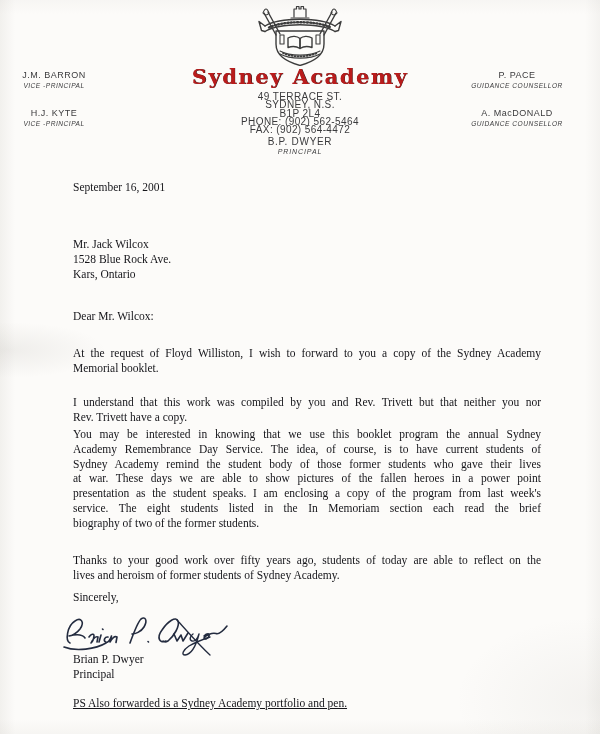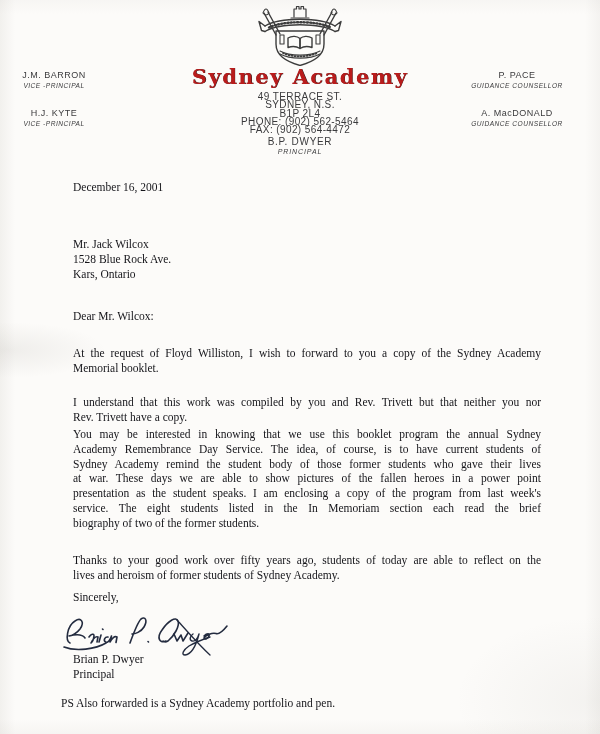--- a/index.html
+++ b/index.html
@@ -102,21 +102,21 @@
   </div>
   <div class="abs staff staff-r1 hsans">
     <div class="s-name">P. PACE</div>
     <div class="s-title">GUIDANCE COUNSELLOR</div>
   </div>
   <div class="abs staff staff-r2 hsans">
     <div class="s-name">A. MacDONALD</div>
     <div class="s-title">GUIDANCE COUNSELLOR</div>
   </div>
 
-  <div class="abs bodytext" style="left:73px;top:180px;">December 16, 2001</div>
+  <div class="abs bodytext" style="left:73px;top:180px;">September 16, 2001</div>
 
   <div class="abs bodytext para" style="top:237px;">
       <div class="line">Mr. Jack Wilcox</div>
       <div class="line">1528 Blue Rock Ave.</div>
       <div class="line">Kars, Ontario</div>
     </div>
 
   <div class="abs bodytext" style="left:73px;top:309px;">Dear Mr. Wilcox:</div>
 
   <div class="abs bodytext para" style="top:346px;">
@@ -165,15 +165,15 @@
 
       <path d="M133,21 C130,23 129,27 132,28 C135,29 138,25 139,21 C137,29 133,41 125,42 C121,42 123,37 129,33 C136,29 144,26 150,24" stroke-width="1.4"></path>
 
       <path d="M144,23 C147,20 150,20 149,23 C148,26 145,26.5 144,25 C146,22 152,19.5 156,20.5 C159,21.5 163,18 167,13"></path>
     </svg>
   </div>
 
   <div class="abs bodytext" style="left:73px;top:652px;">Brian P. Dwyer</div>
   <div class="abs bodytext" style="left:73px;top:667px;">Principal</div>
 
-  <div class="abs bodytext" style="left:61px;top:696px;">PS  Also forwarded is a Sydney Academy portfolio and pen.</div>
+  <div class="abs bodytext" style="left:73px;top:696px;text-decoration:underline;">PS  Also forwarded is a Sydney Academy portfolio and pen.</div>
 
 </div>
 
 </body></html>

